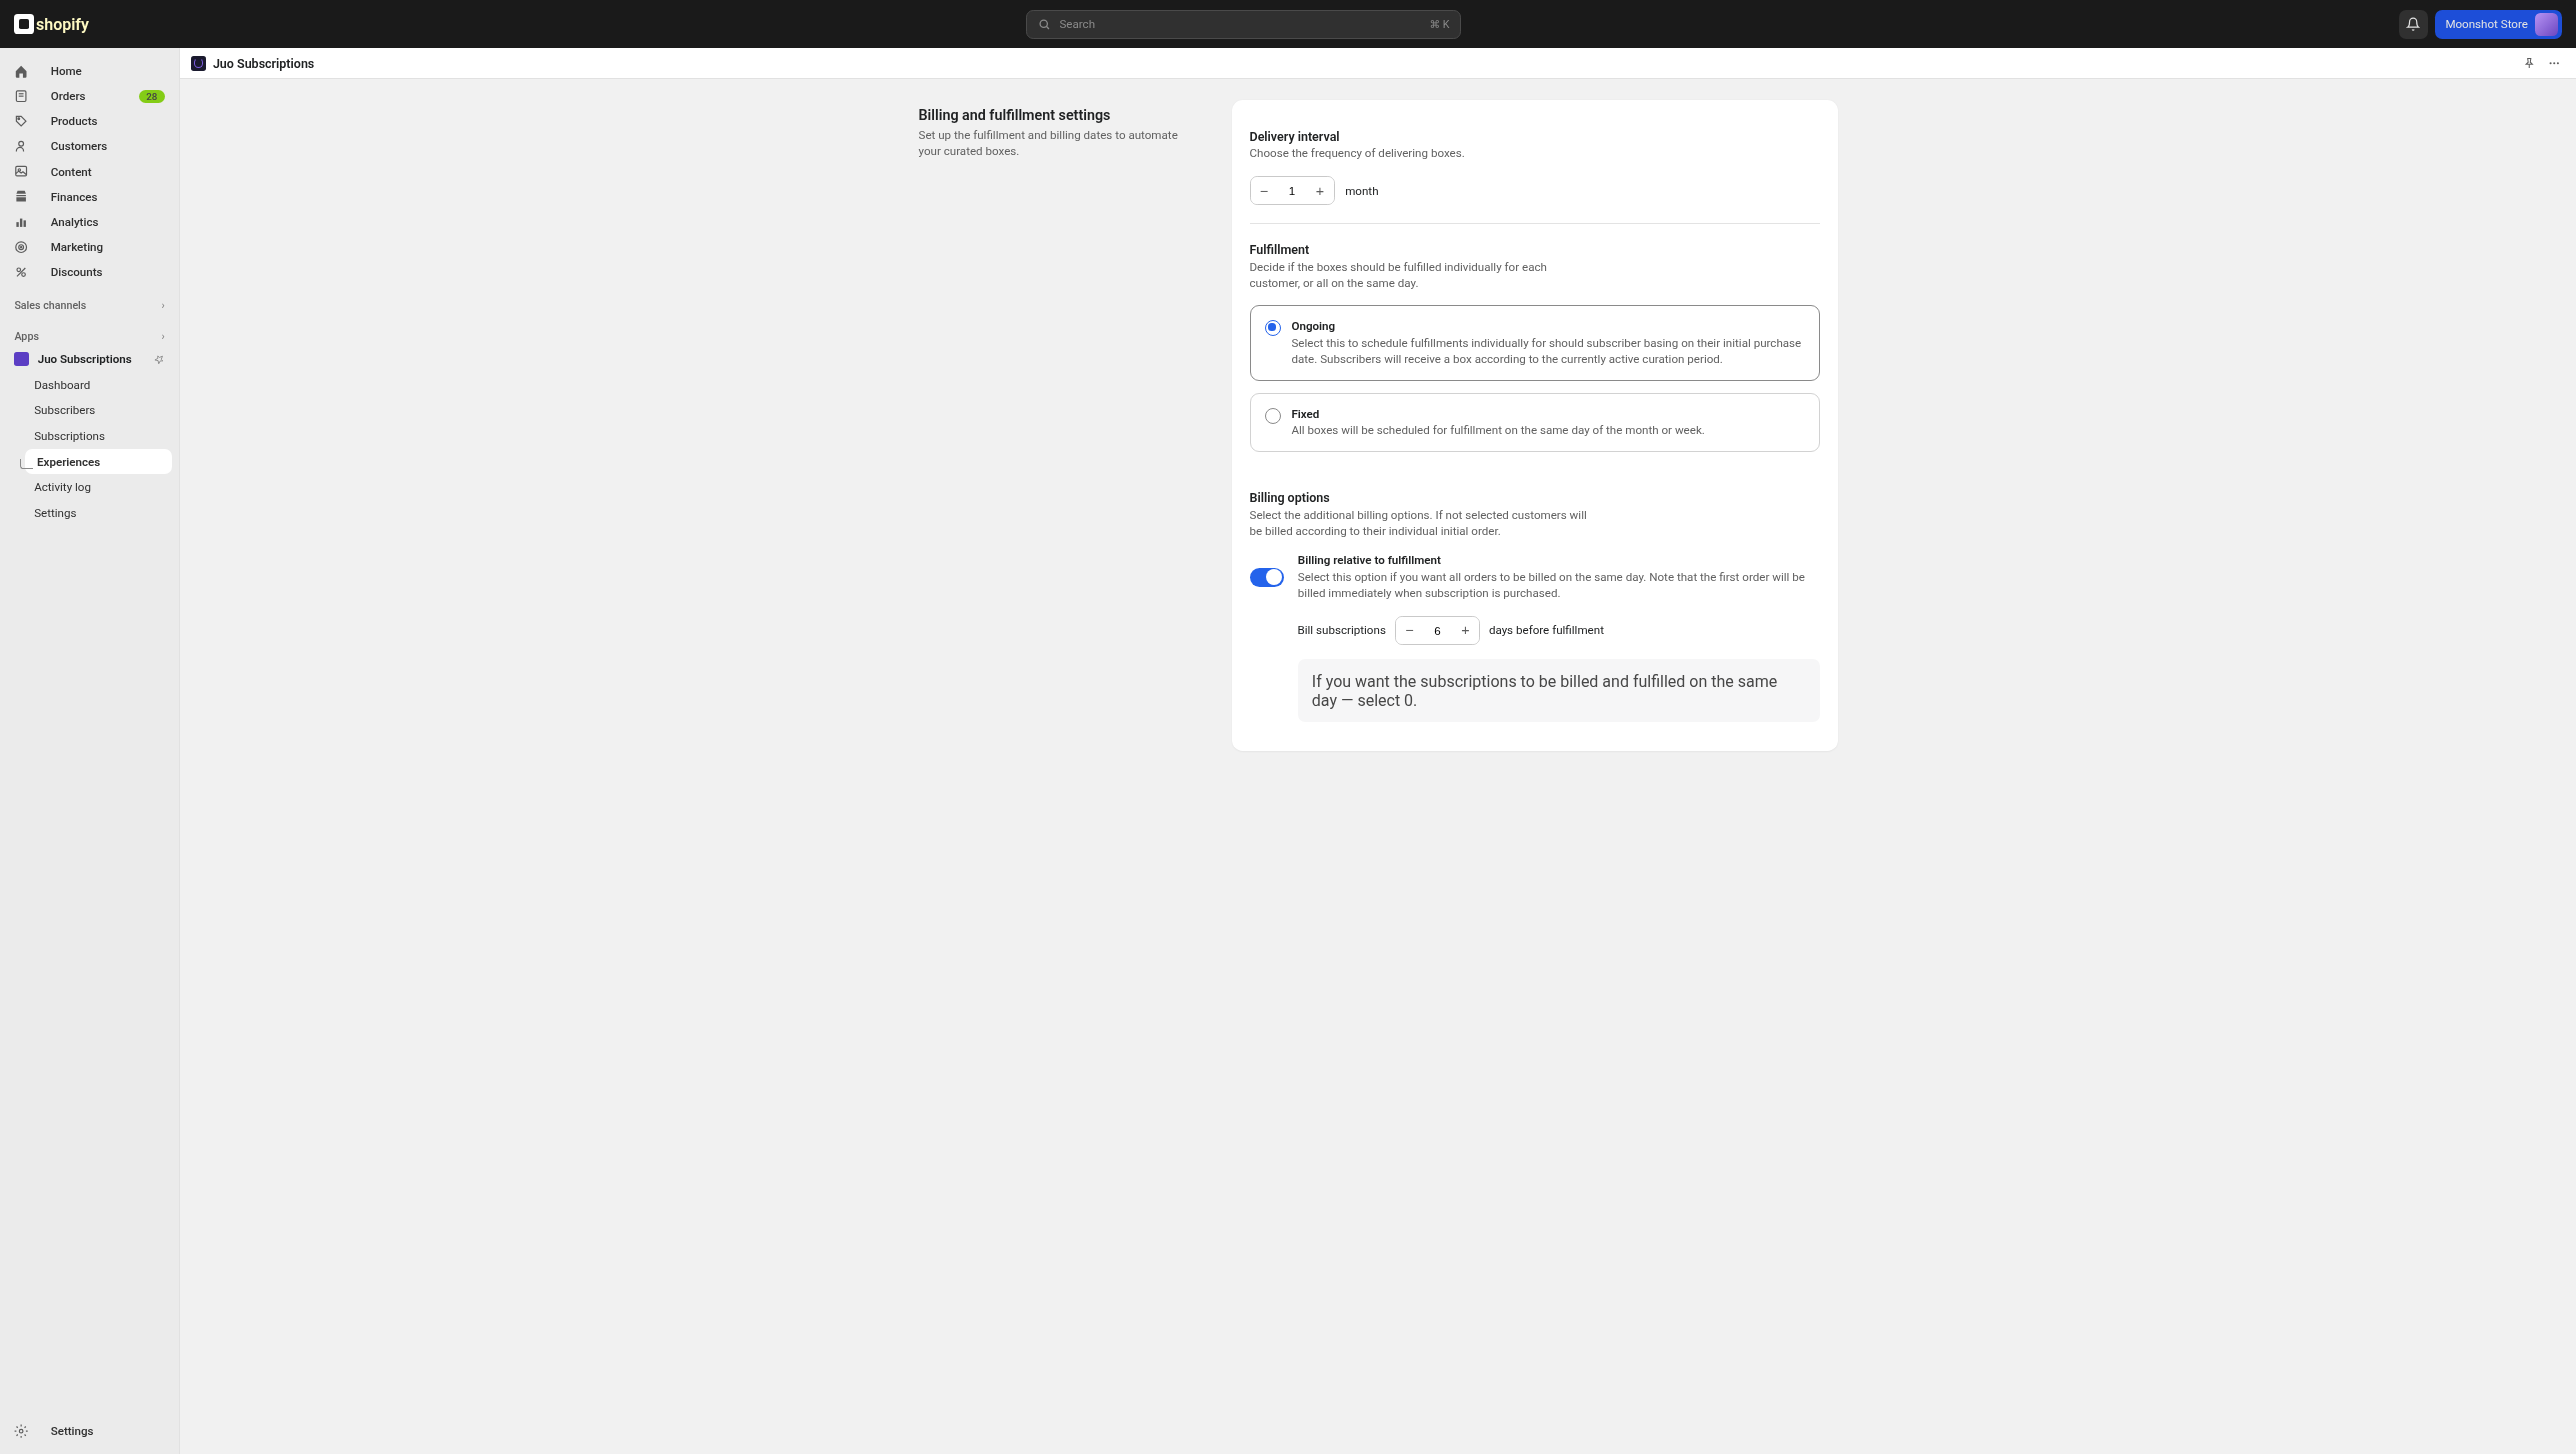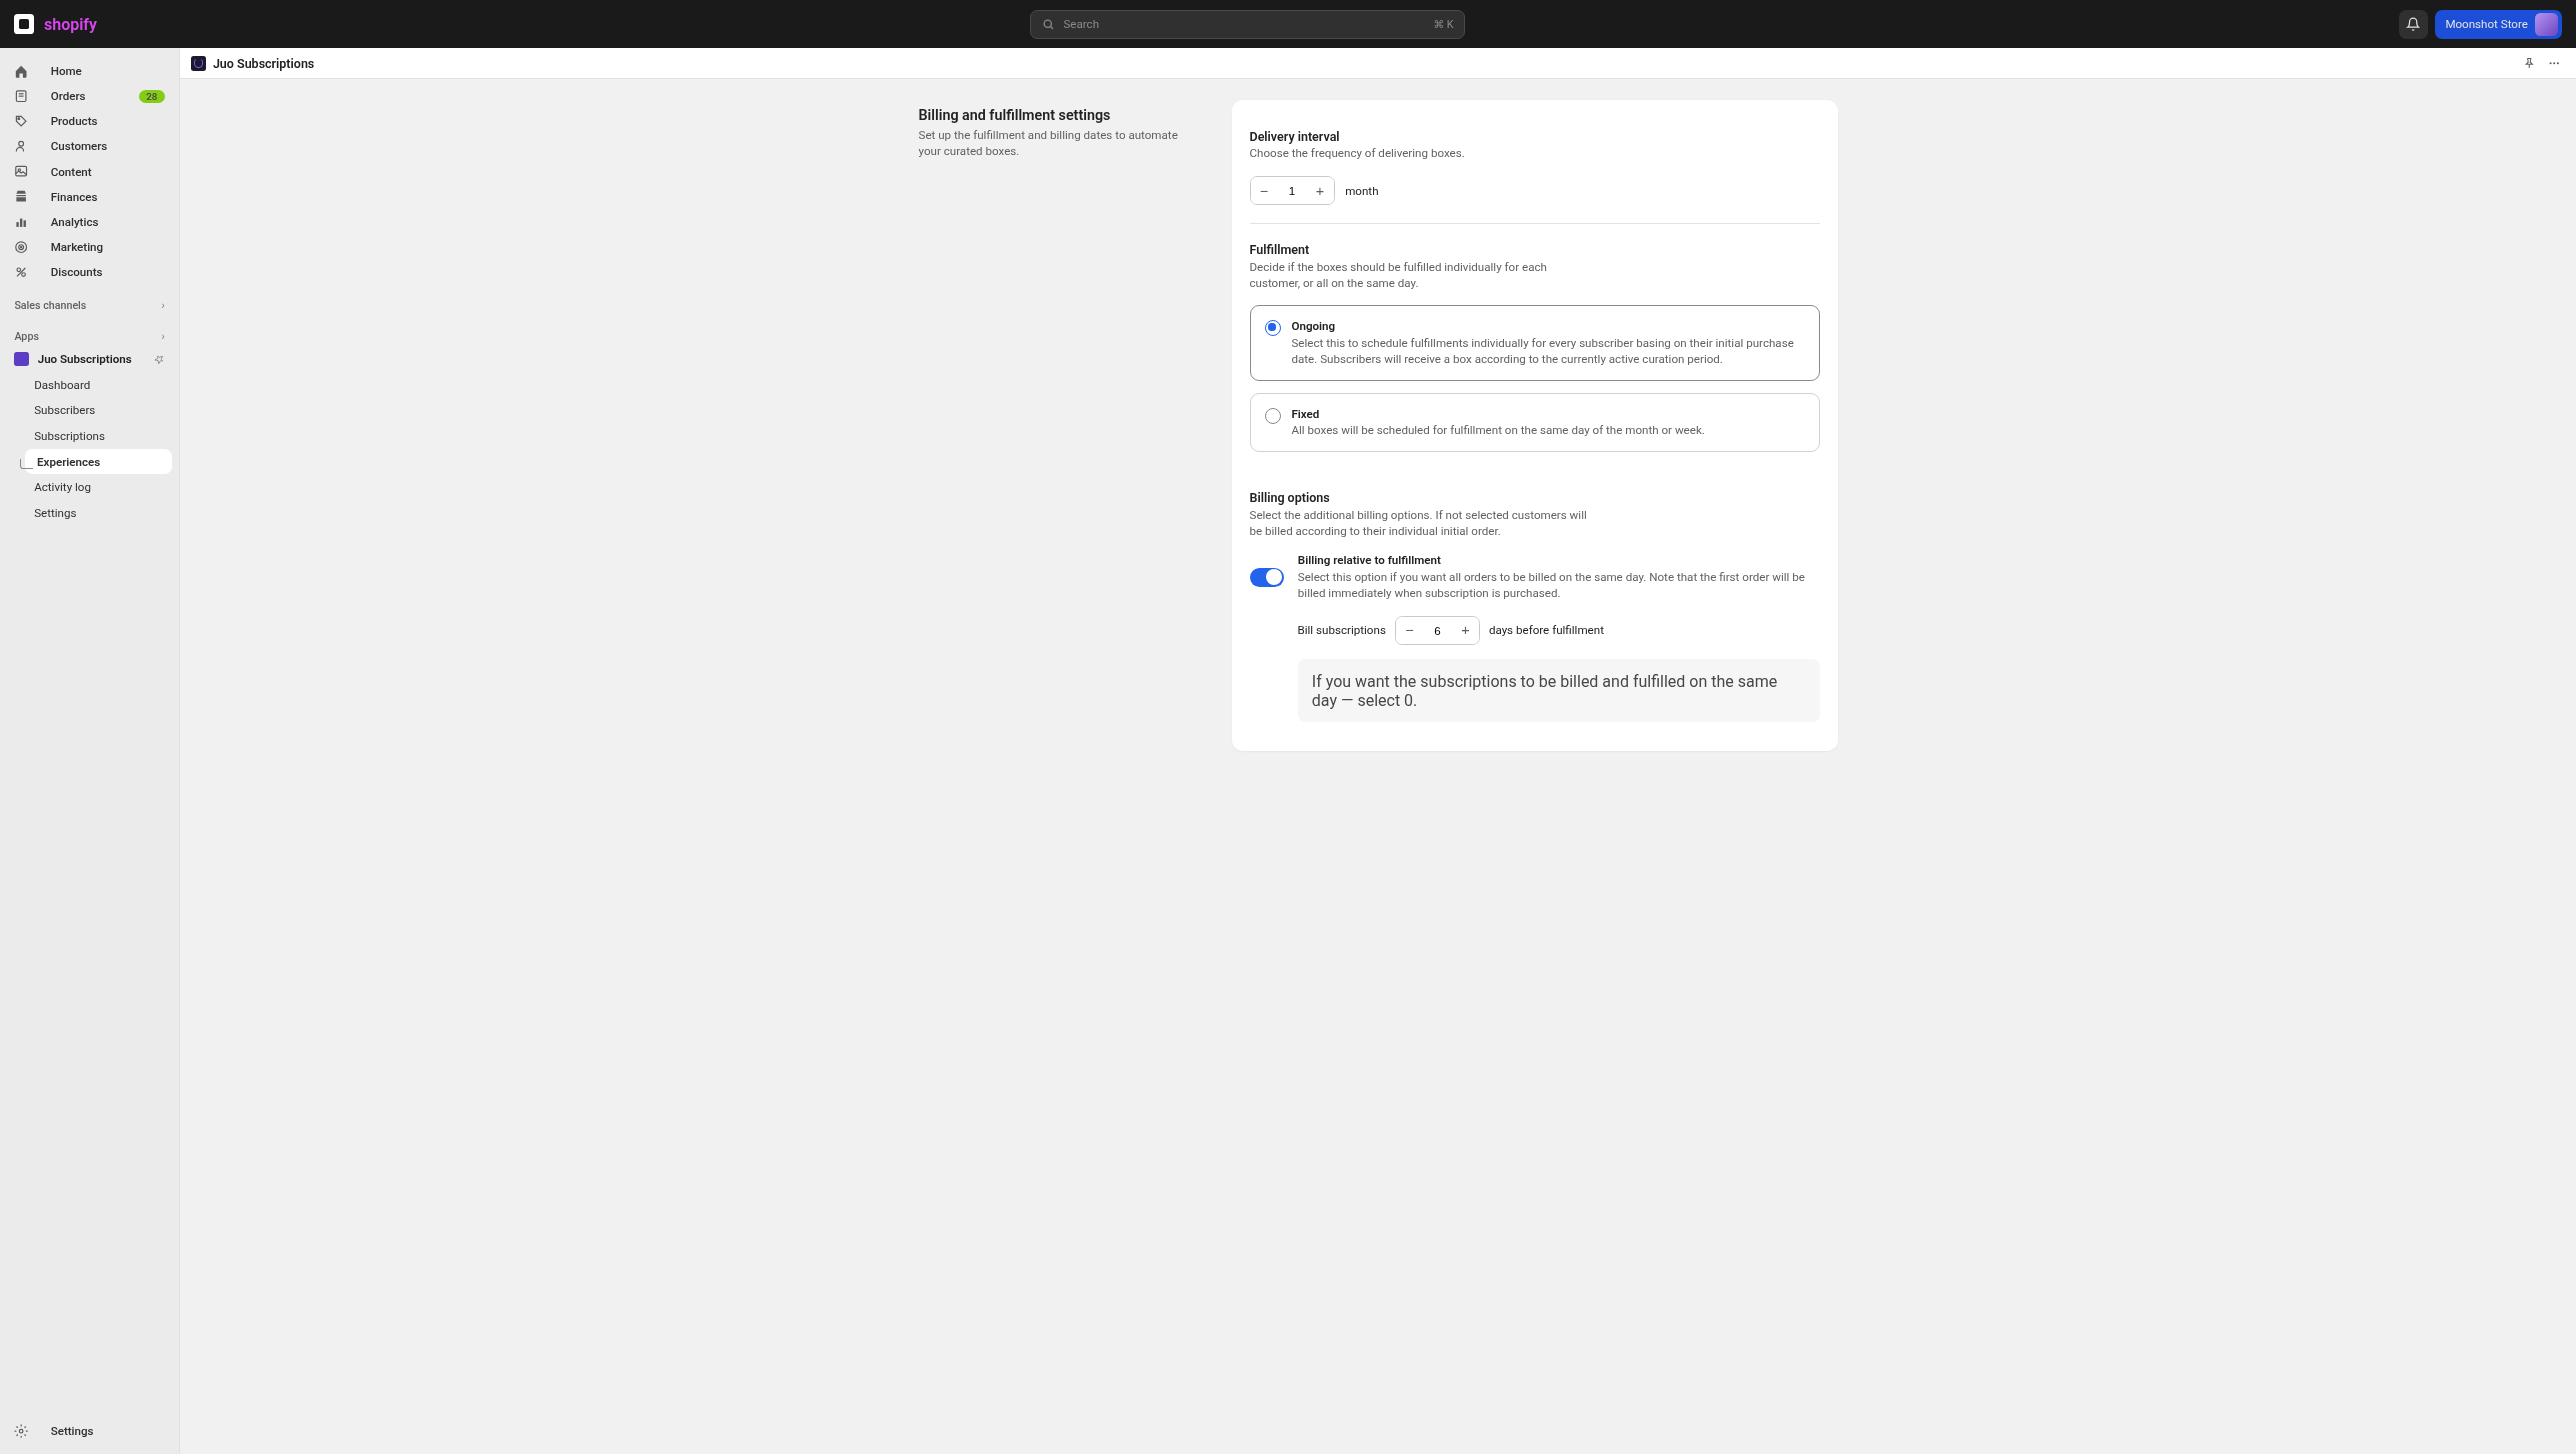--- a/index.html
+++ b/index.html
@@ -1,20 +1,20 @@
 <!DOCTYPE html>
 <html style="font-size:14.3px"><head>
   <meta charset="utf-8">
   <style>
     * { box-sizing: border-box; margin: 0; padding: 0; }
     body { font-family: -apple-system, BlinkMacSystemFont, 'Segoe UI', Roboto, sans-serif; font-size: 11.6px; color: #202223; background: #f1f1f1; width: 2576px; height: 1454px; overflow: hidden; }
     
     
     .topbar { height: 48px; background: #1a1a1a; display: flex; align-items: center; padding: 0 14.3px; }
-    .logo { display: flex; align-items: center; gap: 10px; color: #d946ef; font-weight: 600; font-size: 16px; }
+    .logo { display: flex; align-items: center; gap: 2px; color: #fef9c3; font-weight: 600; font-size: 16px; }
     .logo-icon { width: 19.7px; height: 19.7px; background: #fff; border-radius: 3.6px; position: relative; }
     .logo-icon::after { content: ''; position: absolute; width: 10.7px; height: 10.7px; background: #1a1a1a; border-radius: 1.8px; top: 4.5px; left: 4.5px; }
     .search-wrap { flex: 1; display: flex; justify-content: center; }
     .search-box { width: 435px; height: 29px; background: #303030; border: 0.9px solid #4a4a4a; border-radius: 7.2px; display: flex; align-items: center; padding: 0 10.7px; color: #8a8a8a; }
     .search-box .s-icon { margin-right: 9px; }
     .search-box .s-text { flex: 1; }
     .search-box .s-kbd { color: #8a8a8a; font-size: 10.7px; }
     .top-right { display: flex; align-items: center; gap: 7.2px; }
     .notif-btn { width: 29px; height: 29px; background: #303030; border-radius: 7.2px; display: flex; align-items: center; justify-content: center; color: #e3e3e3; }
     .store-btn { height: 29px; background: #1d4ed8; border-radius: 7.2px; display: flex; align-items: center; padding: 0 3.6px 0 10.7px; gap: 7.2px; color: #e3e3e3; font-size: 11.6px; }
@@ -304,21 +304,21 @@
           </div>
 
           <div class="section">
             <div class="sec-title">Fulfillment</div>
             <div class="sec-desc">Decide if the boxes should be fulfilled individually for each customer, or all on the same day.</div>
 
             <div class="radio-card selected">
               <span class="radio checked"></span>
               <div class="radio-body">
                 <div class="r-title">Ongoing</div>
-                <div class="r-desc">Select this to schedule fulfillments individually for every subscriber basing on their initial purchase date. Subscribers will receive a box according to the currently active curation period.</div>
+                <div class="r-desc">Select this to schedule fulfillments individually for should subscriber basing on their initial purchase date. Subscribers will receive a box according to the currently active curation period.</div>
               </div>
             </div>
 
             <div class="radio-card">
               <span class="radio"></span>
               <div class="radio-body">
                 <div class="r-title">Fixed</div>
                 <div class="r-desc">All boxes will be scheduled for fulfillment on the same day of the month or week.</div>
               </div>
             </div>

